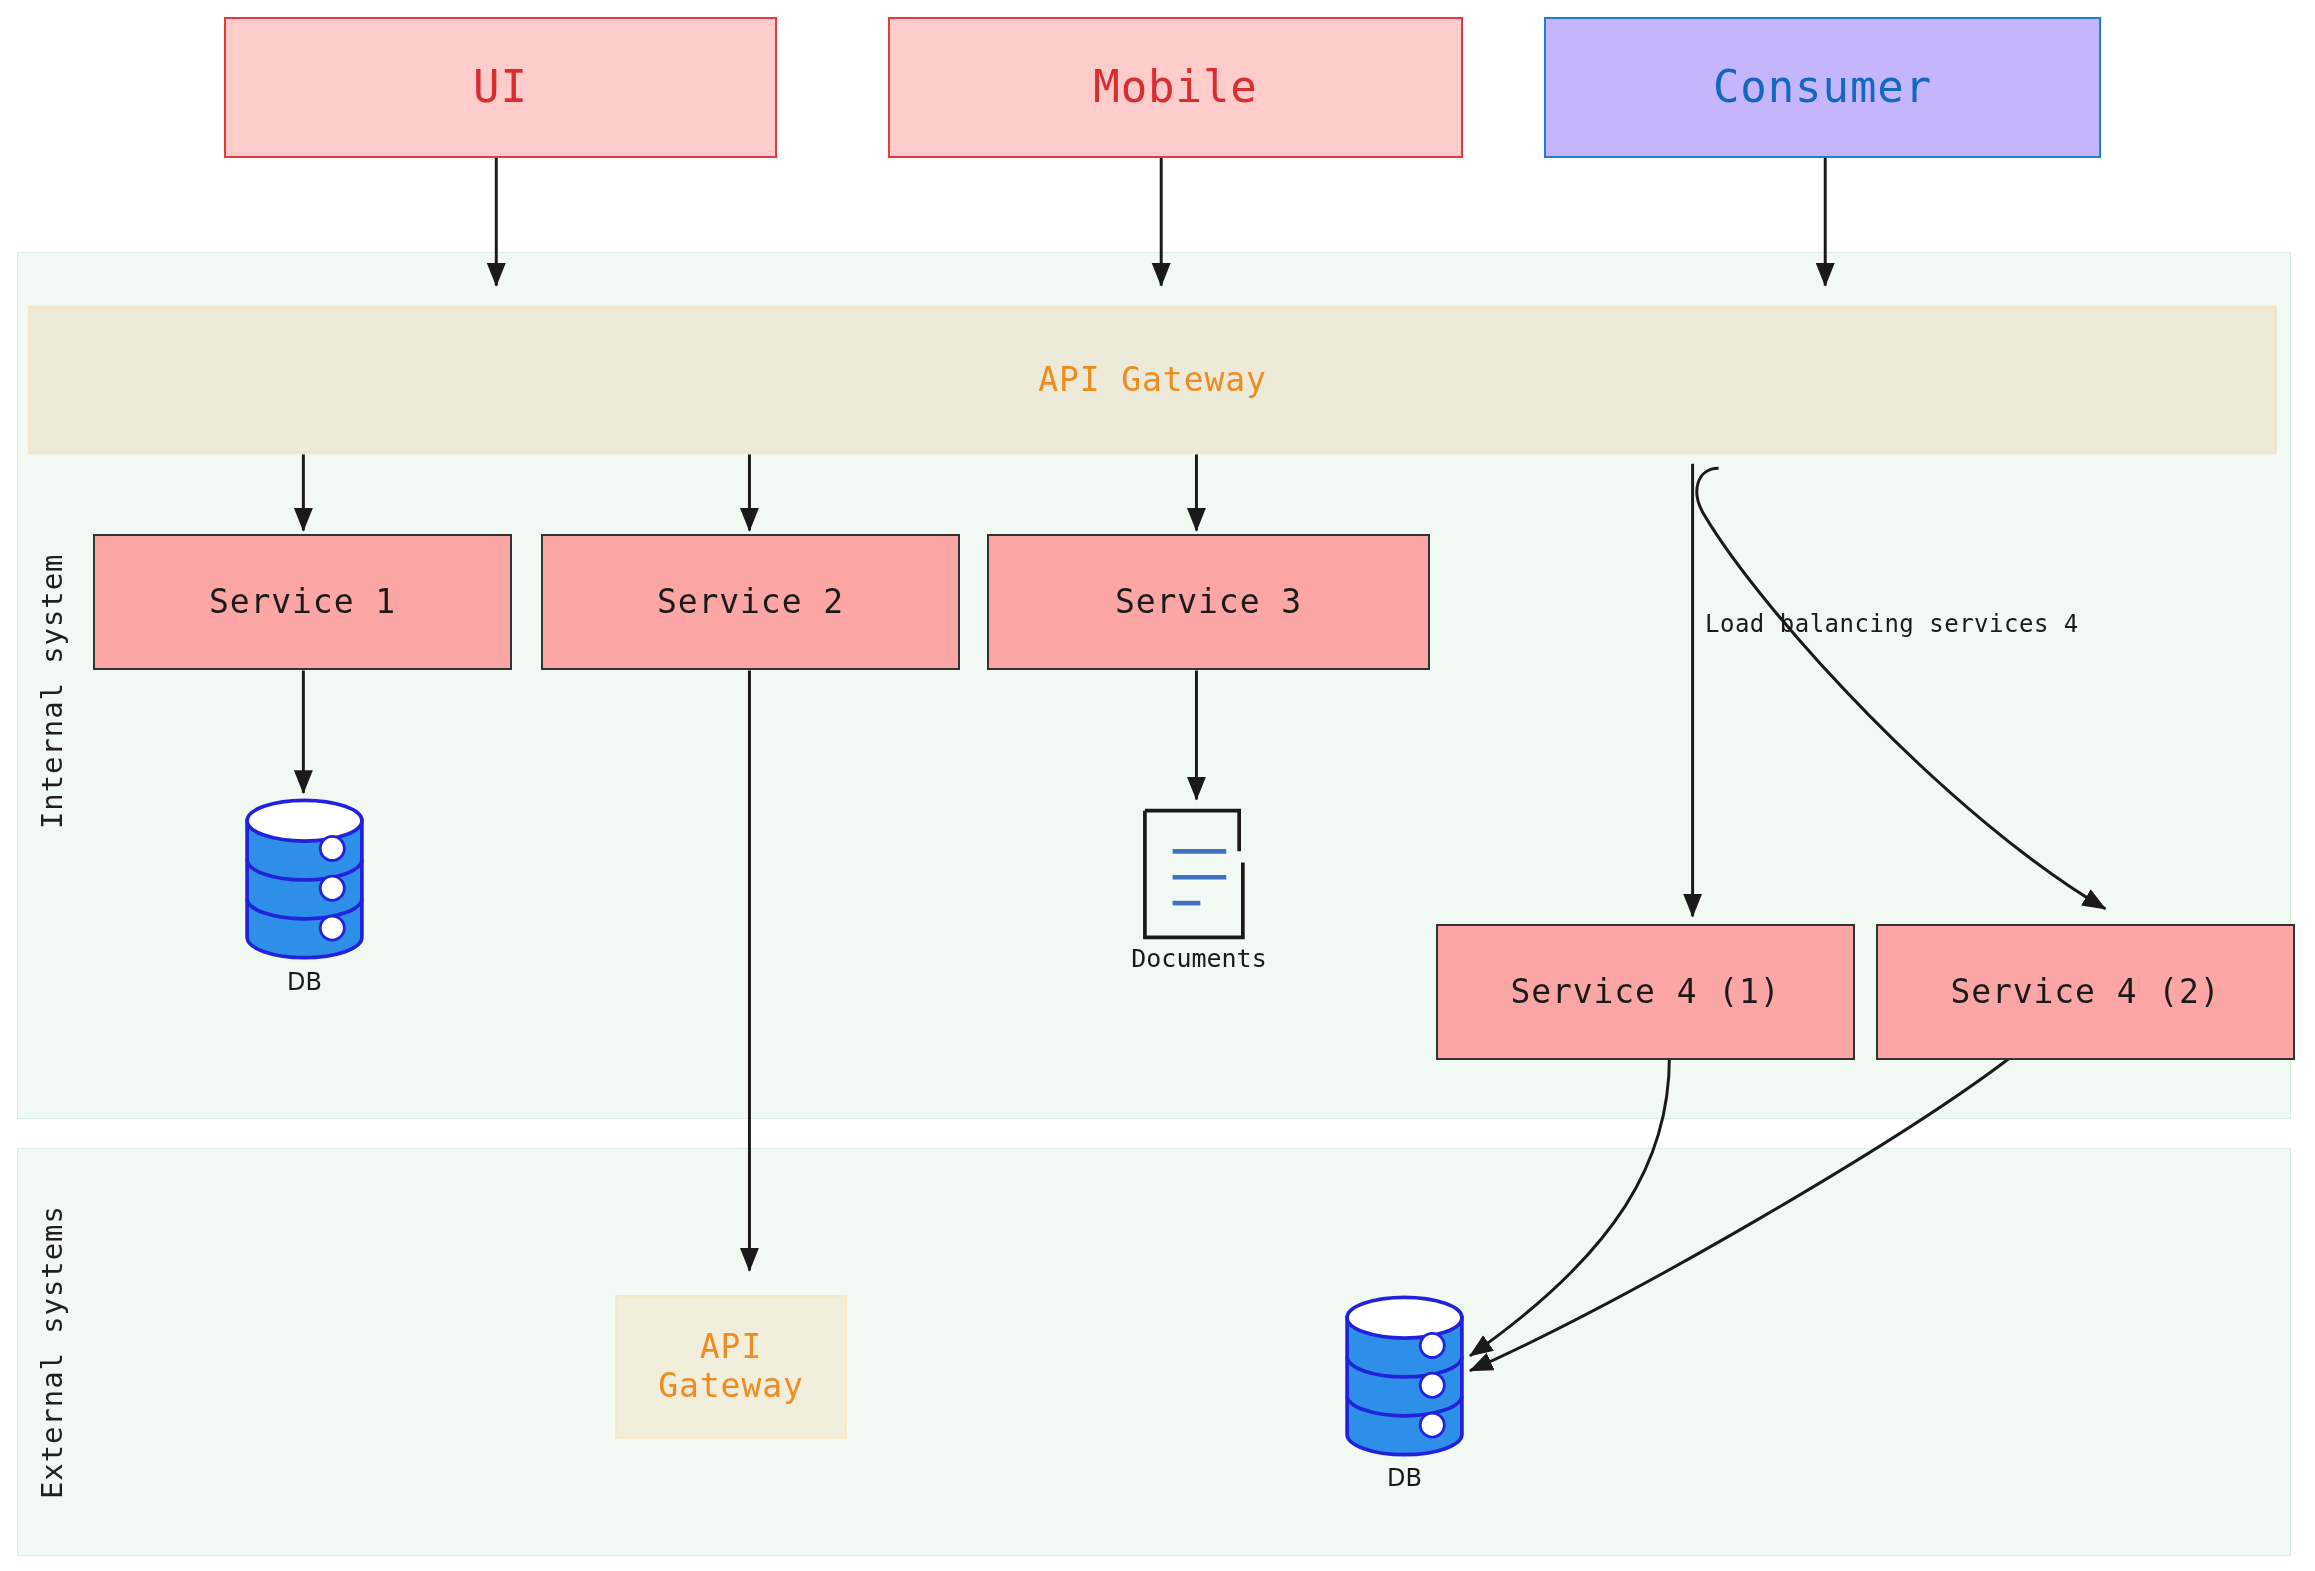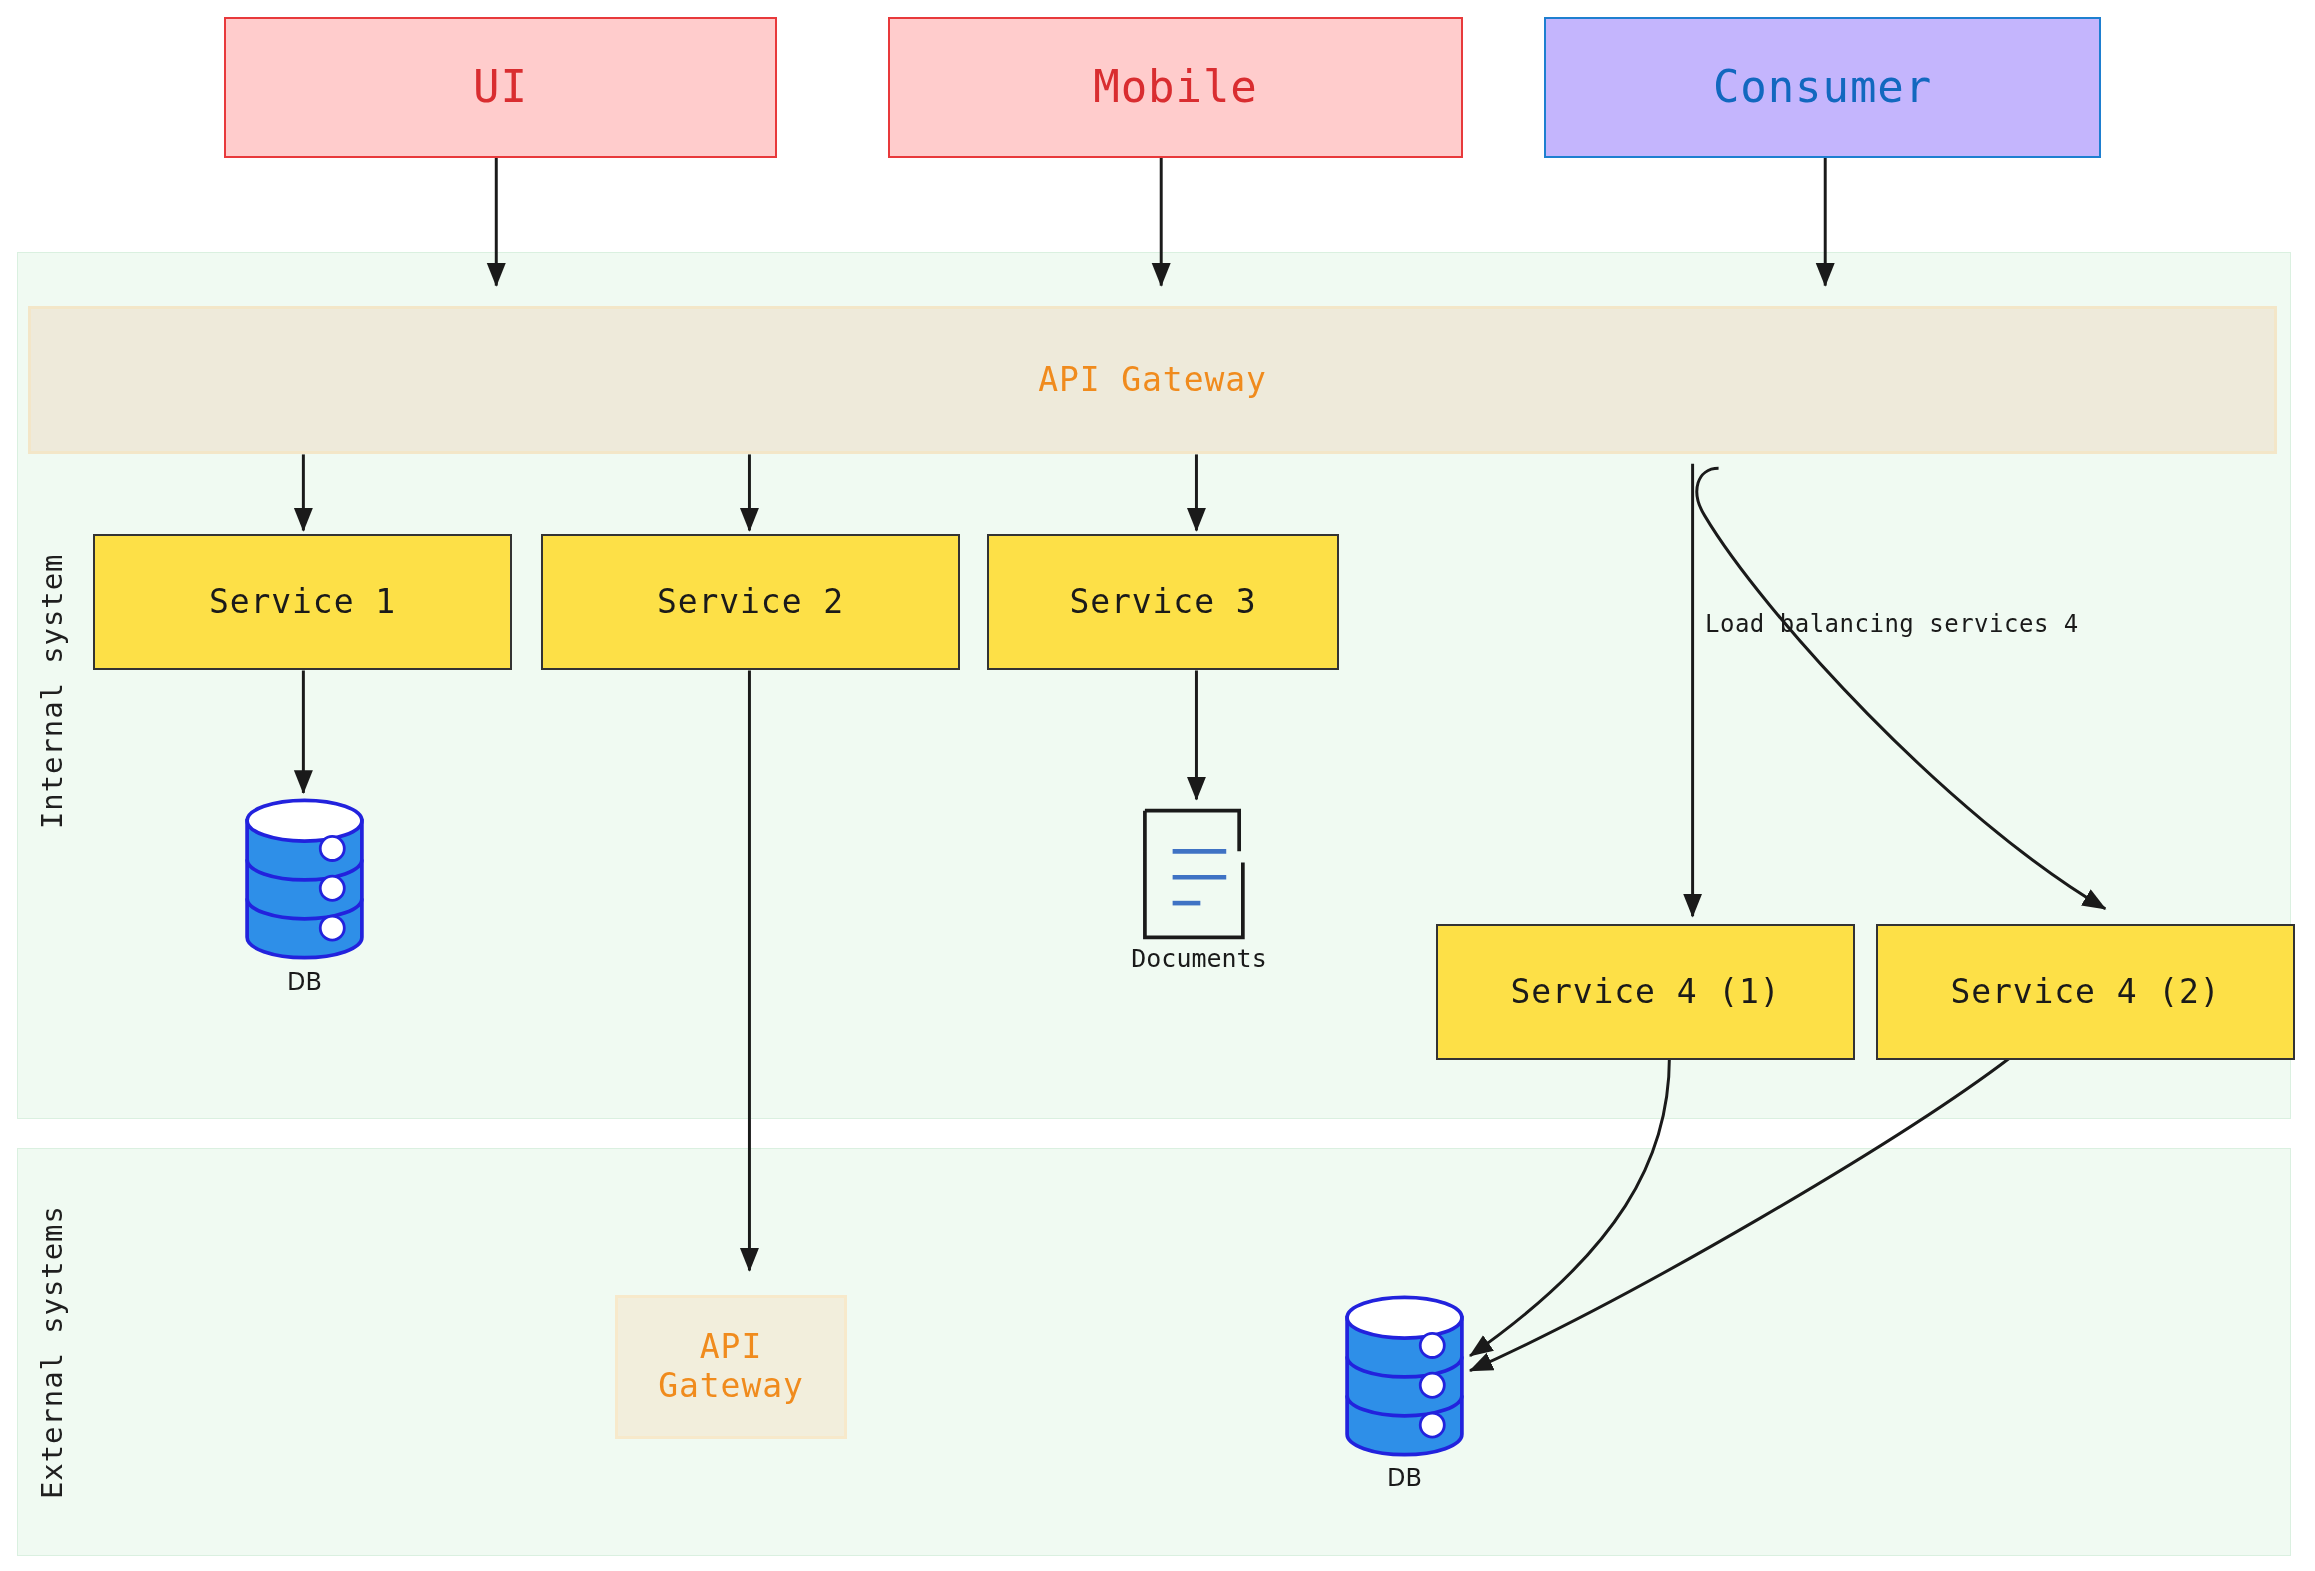--- a/index.html
+++ b/index.html
@@ -75,21 +75,21 @@
   
   .ext-gateway-box {
     background: #f2eedc;
     border: 3.7px solid #f7e9cb;
     color: #f08b1d;
     font-size: 33px;
     letter-spacing: 0.9px;
   }
   
   .service-box {
-    background: #fde047;
+    background: #fca5a5;
     border: 2.8px solid #333333;
     color: #1a1a1a;
     font-size: 33px;
     letter-spacing: 0.9px;
   }
   
   .icon-caption {
     position: absolute;
     text-align: center;
     color: #1a1a1a;
@@ -162,21 +162,21 @@
 <div class="node client-box" style="left:888px; top:16.7px; width:575px; height:141px;">Mobile</div>
 
 <div class="node consumer-box" style="left:1544px; top:16.7px; width:557px; height:141px;">Consumer</div>
 
 <div class="node gateway-band" style="left:28px; top:306px; width:2249px; height:148px;">API Gateway</div>
 
 <div class="node service-box" style="left:93px; top:534px; width:419px; height:136px;">Service 1</div>
 
 <div class="node service-box" style="left:541px; top:534px; width:419px; height:136px;text-align:center;">Service 2</div>
 
-<div class="node service-box" style="left:987px; top:534px; width:352px; height:136px;">Service 3</div>
+<div class="node service-box" style="left:987px; top:534px; width:443px; height:136px;">Service 3</div>
 
 <div class="node service-box" style="left:1436px; top:924px; width:419px; height:136px;">Service 4 (1)</div>
 
 <div class="node service-box" style="left:1876px; top:924px; width:419px; height:136px;">Service 4 (2)</div>
 
 <div class="node ext-gateway-box" style="left:615px; top:1295px; width:232px; height:144px;">API
 Gateway</div>
 
 <svg class="icon-svg" style="left:236px; top:800px;" width="137" height="158" viewBox="0 0 148 170" xmlns="http://www.w3.org/2000/svg">
 

